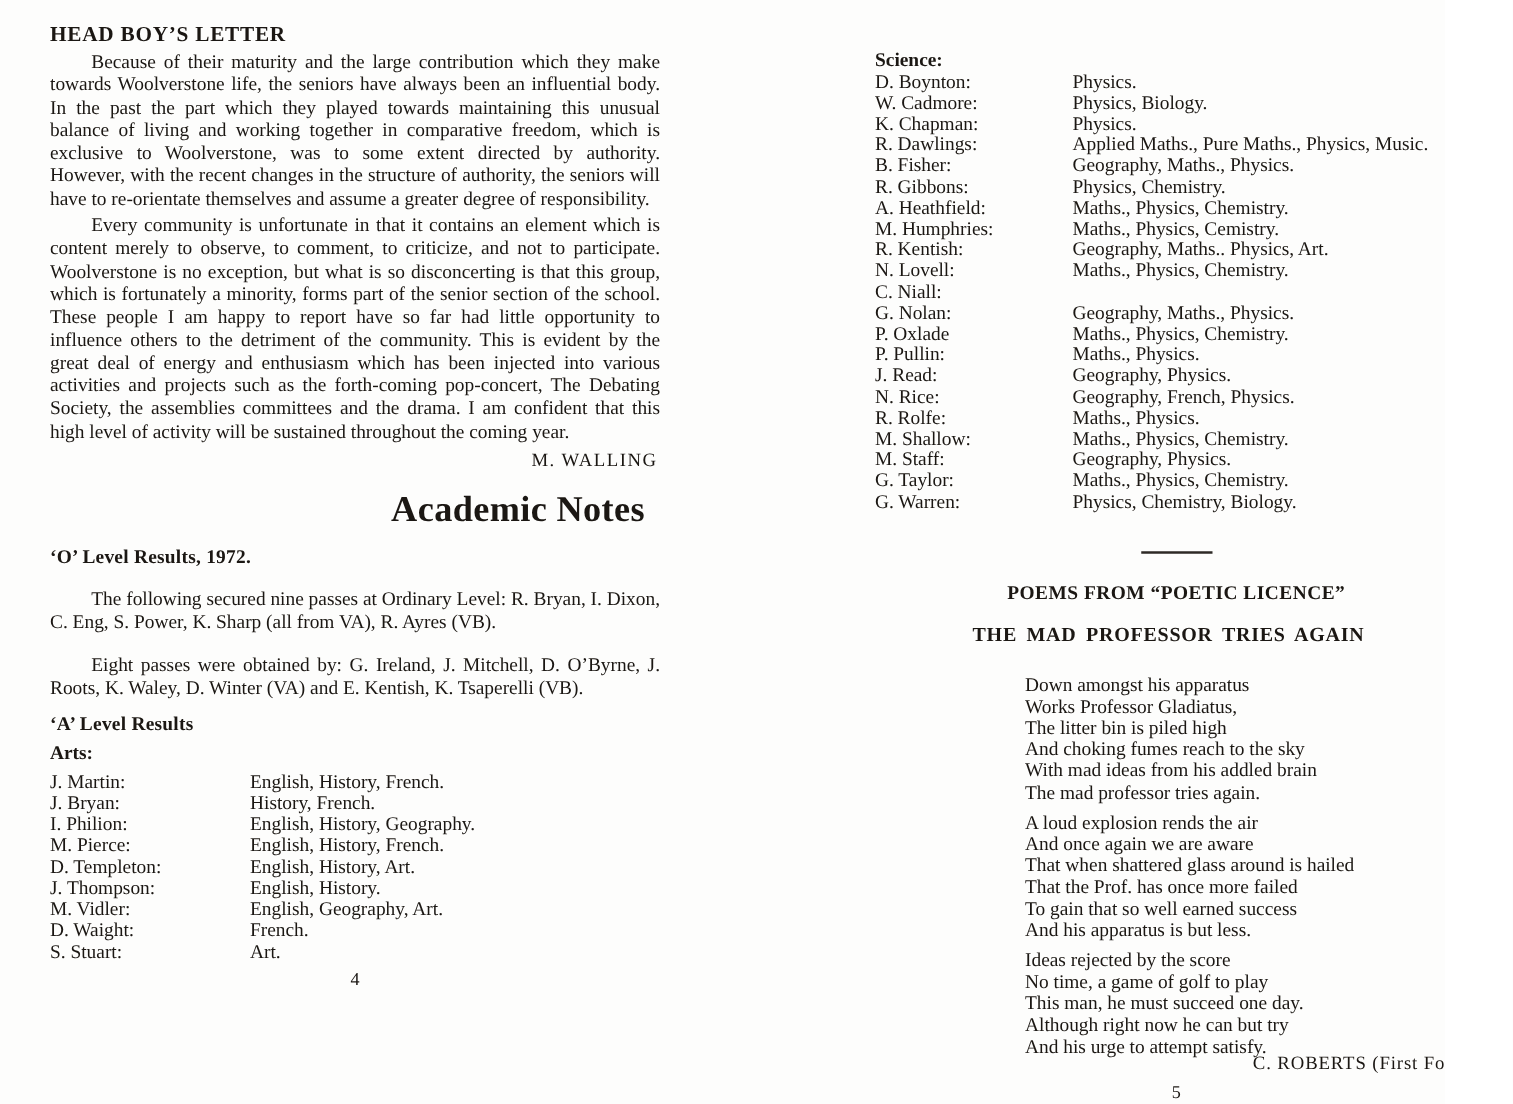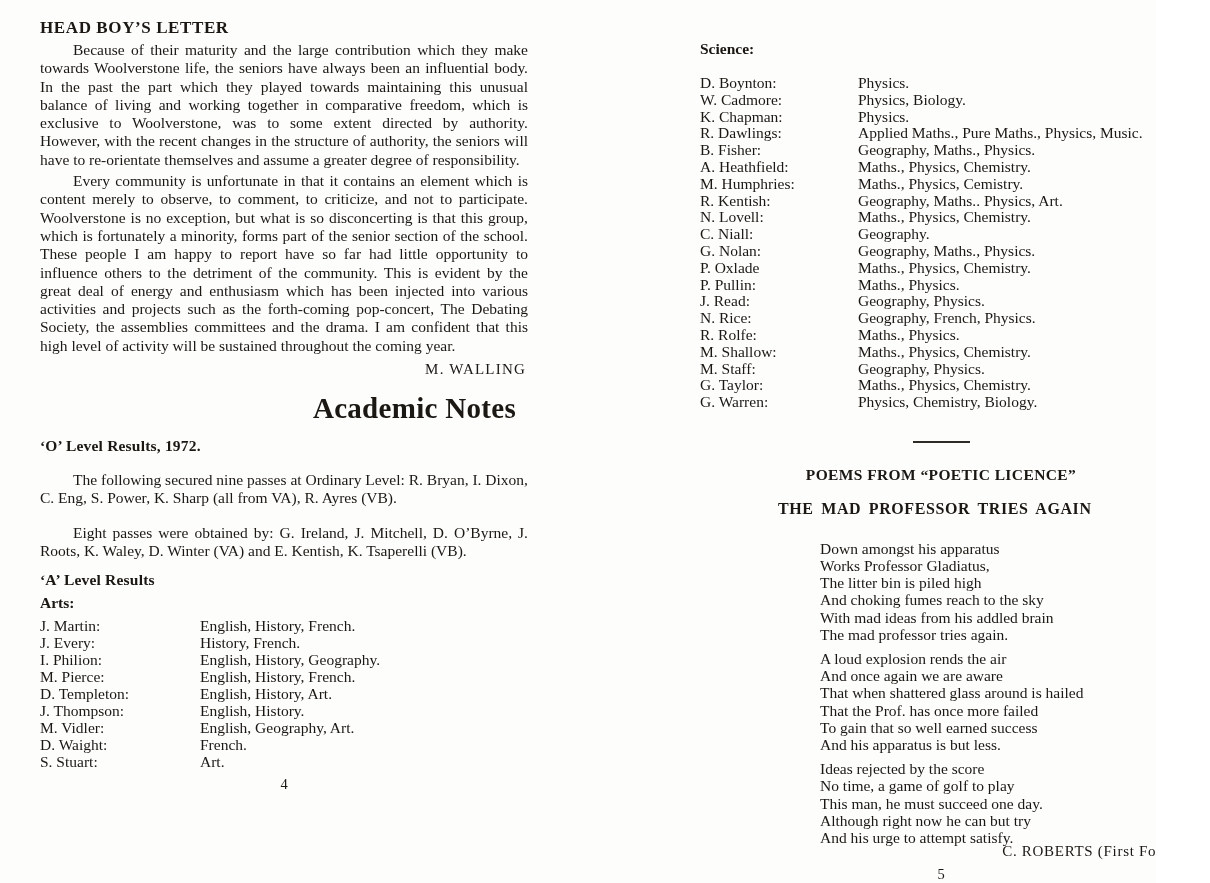--- a/index.html
+++ b/index.html
@@ -38,21 +38,21 @@
   }
   .sub-heading.tight { margin-top:10px; }
   .arts-label {
     font-size:15.5px; font-weight:700; line-height:19px; margin-top:4px;
   }
   .o-para { margin-top:16px; }
   .results { margin-top:5px; font-size:15.5px; }
   .row { display:flex; line-height:17px; }
   .row .row-name { flex:0 0 160px; }
   .row .row-subj { flex:1; }
-  .results.science { margin-top:18px; }
+  .results.science { margin-top:1px; }
   .results.science .row { line-height:16.8px; }
   .results.science .row-name { flex:0 0 158px; }
   .page-num {
     text-align:center; font-size:14.5px; line-height:16px; margin-top:6px;
   }
   .science-label { font-size:15.5px; font-weight:700; line-height:17px; margin:0; }
   .rule {
     width:57px; height:2px; background:#2e2a26;
     margin:30px auto 0 auto;
   }
@@ -96,21 +96,21 @@
     <h3 class="sub-heading tight">‘A’ Level Results</h3>
 
     <div class="arts-label">Arts:</div>
 
     <div class="results arts">
         <div class="row">
           <span class="row-name">J. Martin:</span>
           <span class="row-subj">English, History, French.</span>
         </div>
         <div class="row">
-          <span class="row-name">J. Every:</span>
+          <span class="row-name">J. Bryan:</span>
           <span class="row-subj">History, French.</span>
         </div>
         <div class="row">
           <span class="row-name">I. Philion:</span>
           <span class="row-subj">English, History, Geography.</span>
         </div>
         <div class="row">
           <span class="row-name">M. Pierce:</span>
           <span class="row-subj">English, History, French.</span>
         </div>
@@ -158,38 +158,41 @@
         </div>
         <div class="row">
           <span class="row-name">R. Dawlings:</span>
           <span class="row-subj">Applied Maths., Pure Maths., Physics, Music.</span>
         </div>
         <div class="row">
           <span class="row-name">B. Fisher:</span>
           <span class="row-subj">Geography, Maths., Physics.</span>
         </div>
         <div class="row">
+          <span class="row-name">R. Gibbons:</span>
+          <span class="row-subj">Physics, Chemistry.</span>
+        </div>
+        <div class="row">
           <span class="row-name">A. Heathfield:</span>
           <span class="row-subj">Maths., Physics, Chemistry.</span>
         </div>
         <div class="row">
           <span class="row-name">M. Humphries:</span>
           <span class="row-subj">Maths., Physics, Cemistry.</span>
         </div>
         <div class="row">
           <span class="row-name">R. Kentish:</span>
           <span class="row-subj">Geography, Maths.. Physics, Art.</span>
         </div>
         <div class="row">
           <span class="row-name">N. Lovell:</span>
           <span class="row-subj">Maths., Physics, Chemistry.</span>
         </div>
         <div class="row">
           <span class="row-name">C. Niall:</span>
-          <span class="row-subj">Geography.</span>
         </div>
         <div class="row">
           <span class="row-name">G. Nolan:</span>
           <span class="row-subj">Geography, Maths., Physics.</span>
         </div>
         <div class="row">
           <span class="row-name">P. Oxlade</span>
           <span class="row-subj">Maths., Physics, Chemistry.</span>
         </div>
         <div class="row">

